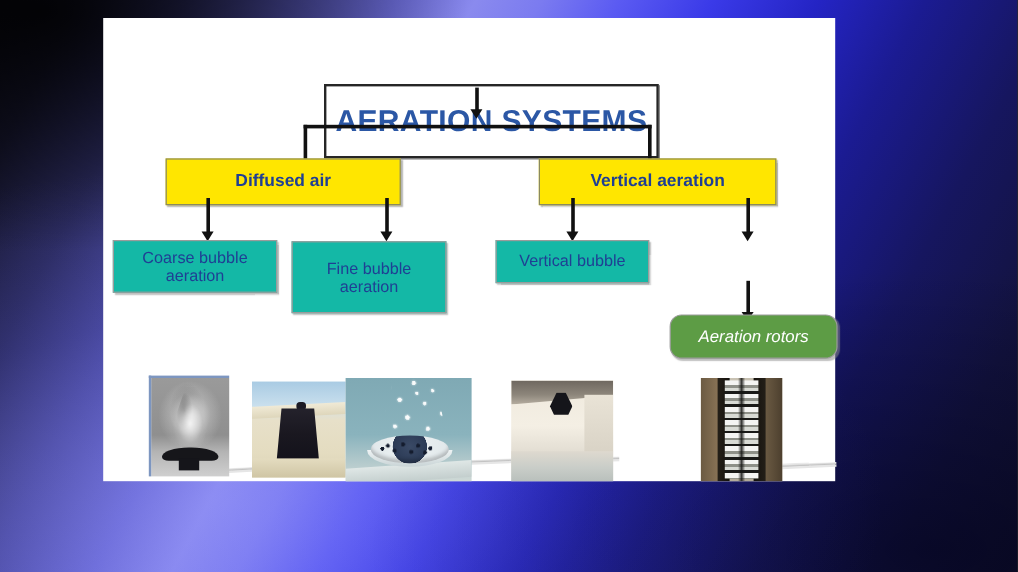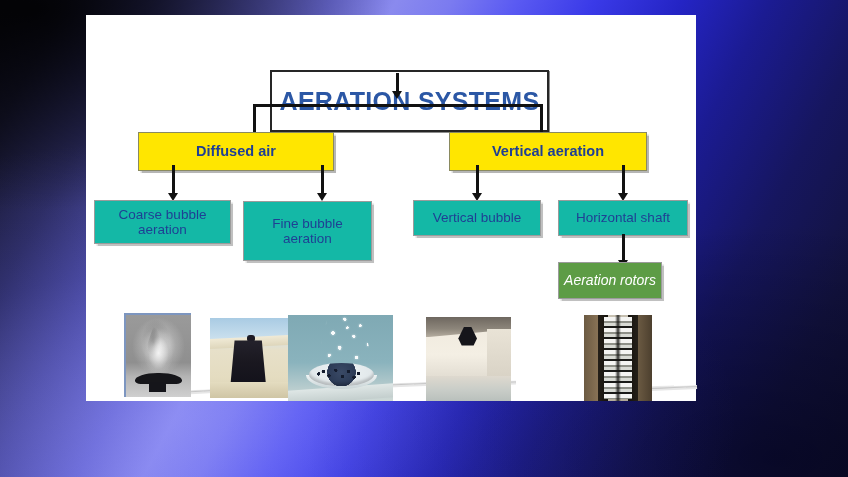--- a/index.html
+++ b/index.html
@@ -346,28 +346,25 @@
 
     <div class="node green" style="left:157px; top:186px; width:129px; height:60px;">
       <span>Fine bubble
 aeration</span>
     </div>
 
     <div class="node green" style="left:327px; top:185px; width:128px; height:36px;">
       <span>Vertical bubble</span>
     </div>
 
-    <div class="node green" style="left:472px; top:185px; width:130px; height:36px;">
-      <span>Horizontal shaft</span>
-    </div>
 
     <div class="conn vline" style="left:536px; top:219px; height:28px;"></div>
     <div class="arrowhead" style="left:532px; top:245px;"></div>
 
-    <div class="node green-dark" style="left:472px; top:247px; width:104px; height:37px;">
+    <div class="node green-dark" style="left:472px; top:247px; width:140px; height:37px;border-radius:10px;">
       <span>Aeration rotors</span>
     </div>
 
     <div class="ground" style="left:86px; top:375px; width:46px; transform:rotate(-3.2deg);"></div>
     <div class="ground" style="left:285px; top:368px; width:60px; transform:rotate(-2.2deg);"></div>
     <div class="ground" style="left:400px; top:366px; width:30px; transform:rotate(-2deg);"></div>
     <div class="ground" style="left:508px; top:372px; width:80px; transform:rotate(-2.4deg);"></div>
     <div class="ground" style="left:565px; top:371px; width:46px; transform:rotate(-2.4deg);"></div>
 
     <div class="photo ph1" style="left:38px; top:298px; width:65px; height:82px;">

